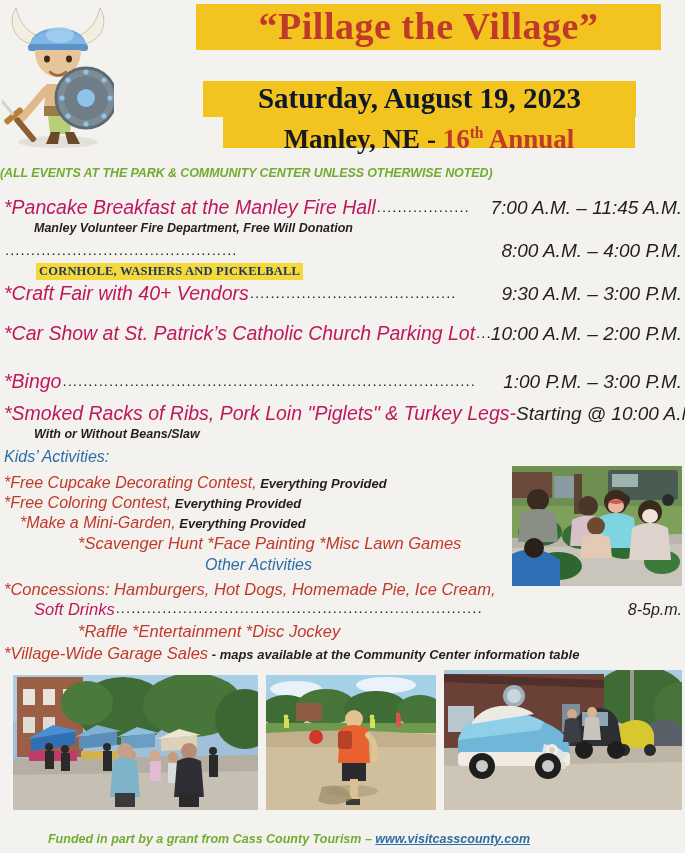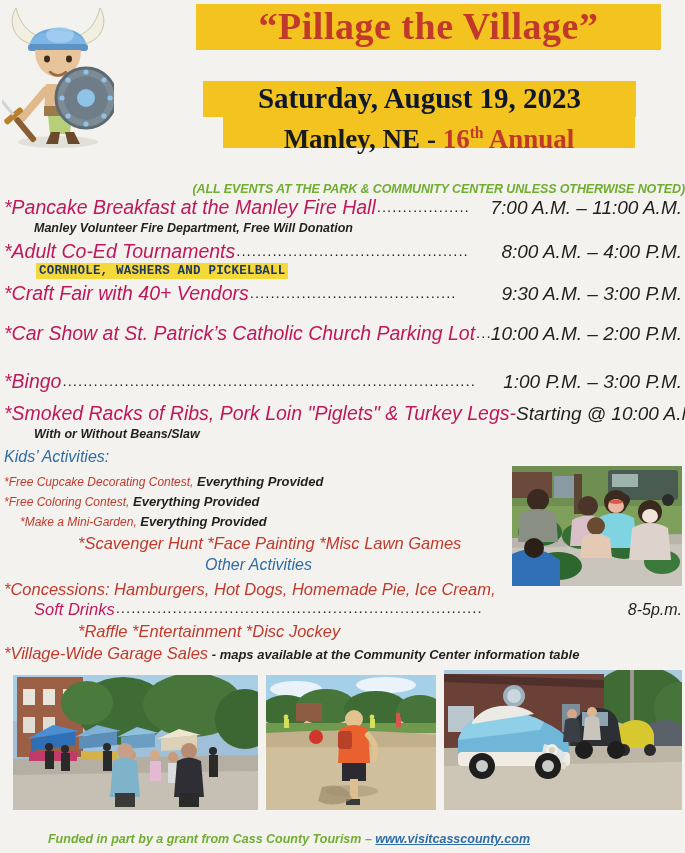--- a/index.html
+++ b/index.html
@@ -95,23 +95,23 @@
     color: #1a1a1a;
     white-space: nowrap;
   }
   .place-text .hl { color: #c0392b; }
   .place-text sup { font-size: 0.58em; vertical-align: super; }
 
   
   .notice {
     position: absolute;
     left: 0;
-    top: 182px;
+    top: 166px;
     width: 685px;
-    text-align: right;
+    text-align: left;
     font-size: 12.5px;
     font-weight: bold;
     font-style: italic;
     color: #70ad32;
     letter-spacing: -0.1px;
   }
 
   
   .evt {
     position: absolute;
@@ -151,21 +151,21 @@
     font-weight: bold;
     color: #231f20;
     white-space: nowrap;
   }
 
   .cornhole {
     position: absolute;
     left: 36px;
     top: 263px;
     background: #f5d93a;
-    font-family: Liberation Mono, monospace;
+    font-family: Liberation Serif, serif;
     font-weight: bold;
     font-size: 12.5px;
     color: #1f3864;
     padding: 1px 3px;
     letter-spacing: 0.2px;
     white-space: nowrap;
   }
 
   
   .sec-head {
@@ -175,21 +175,21 @@
     color: #2e6da4;
     white-space: nowrap;
   }
 
   .kline {
     position: absolute;
     white-space: nowrap;
     font-size: 0;
   }
   .kline .red {
-    font-size: 12px;
+    font-size: 16px;
     font-style: italic;
     color: #c0392b;
   }
   .kline .blk {
     font-size: 13px;
     font-style: italic;
     font-weight: bold;
     color: #231f20;
   }
   .kline .red.big { font-size: 16.5px; }
@@ -277,26 +277,25 @@
   <div class="date-text">Saturday, August 19, 2023</div>
 
   <div class="place-band"></div>
   <div class="place-text"><span>Manley, NE - </span><span class="hl">16</span><sup class="hl">th</sup><span class="hl"> Annual</span></div>
 
   <div class="notice">(ALL EVENTS AT THE PARK &amp; COMMUNITY CENTER UNLESS OTHERWISE NOTED)</div>
 
   <div class="evt" style="top:196px;">
     <span class="name">*Pancake Breakfast at the Manley Fire Hall </span>
     <span class="dots">..................</span>
-    <span class="time">7:00 A.M. – 11:00 A.M.</span>
+    <span class="time">7:00 A.M. – 11:45 A.M.</span>
   </div>
   <div class="subnote" style="left:34px; top:221px;">Manley Volunteer Fire Department, Free Will Donation</div>
 
   <div class="evt" style="top:240px;">
-    <span class="name">*Adult Co-Ed Tournaments </span>
     <span class="dots">.............................................</span>
     <span class="time">8:00 A.M. – 4:00 P.M.</span>
   </div>
   <div class="cornhole">CORNHOLE, WASHERS AND PICKELBALL</div>
 
   <div class="evt" style="top:282px;">
     <span class="name">*Craft Fair with 40+ Vendors </span>
     <span class="dots">........................................</span>
     <span class="time">9:30 A.M. – 3:00 P.M.</span>
   </div>

